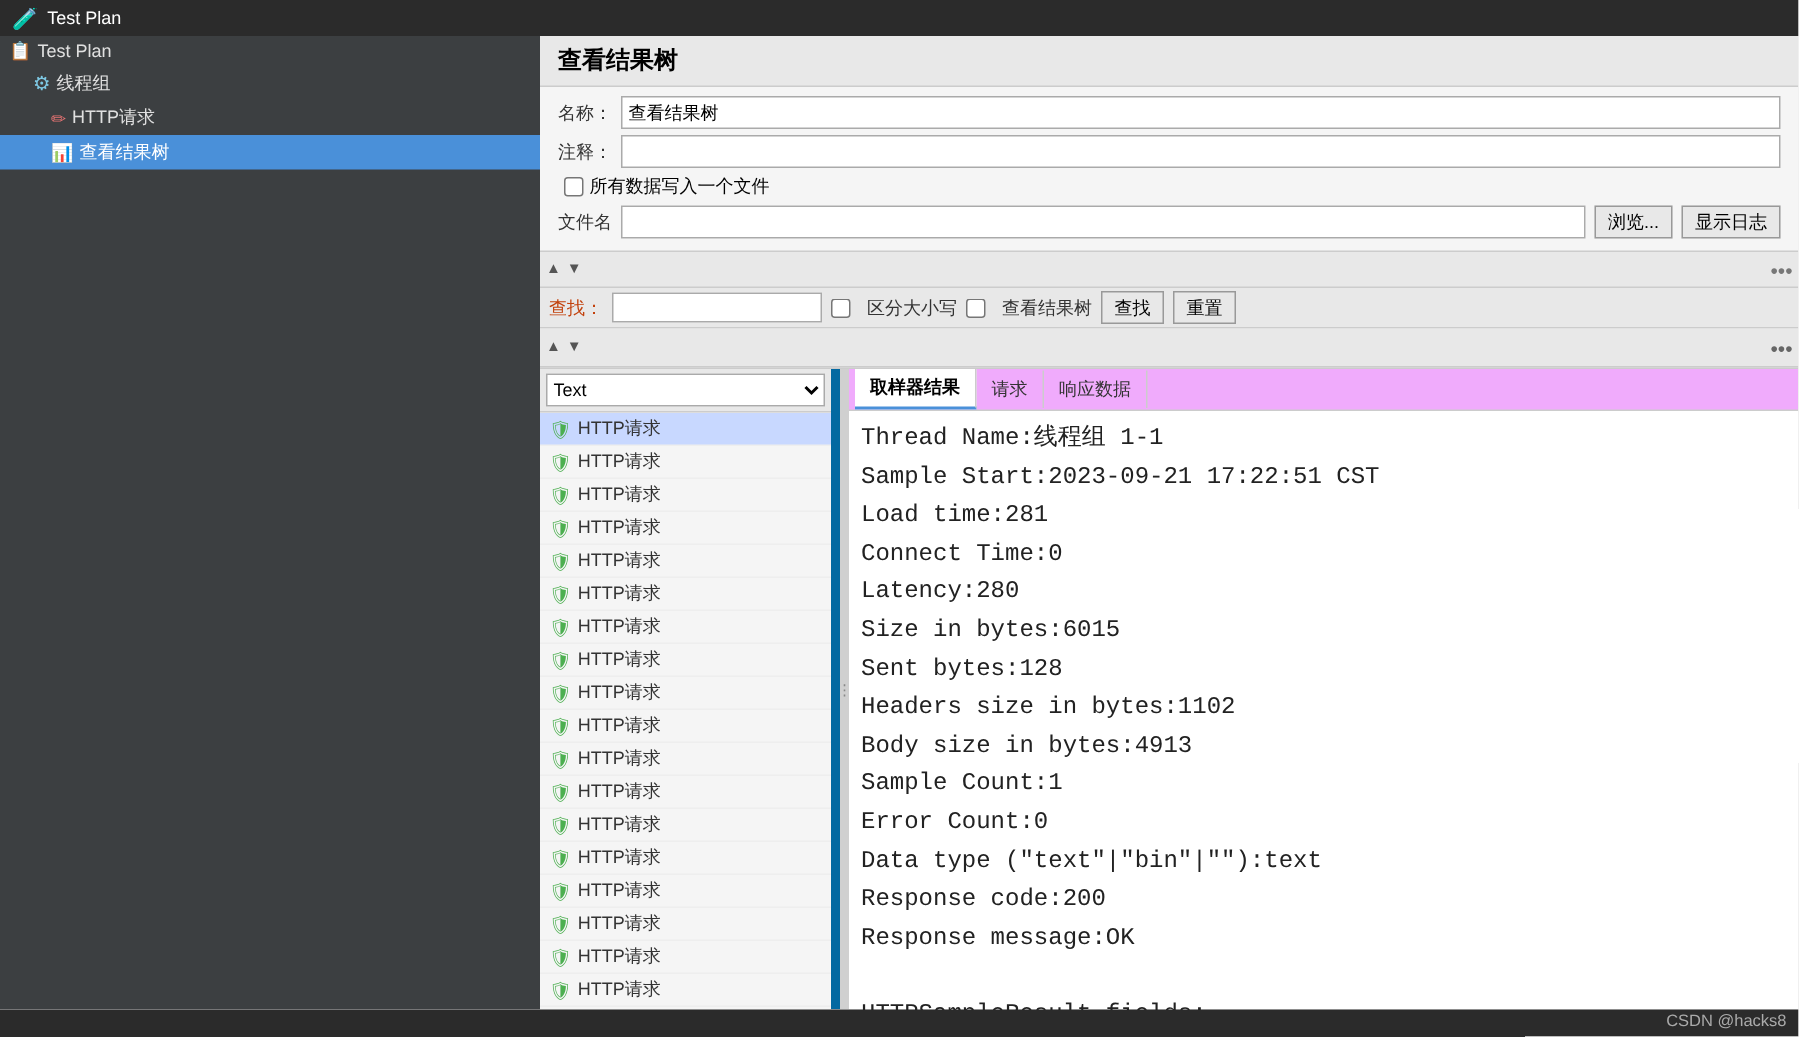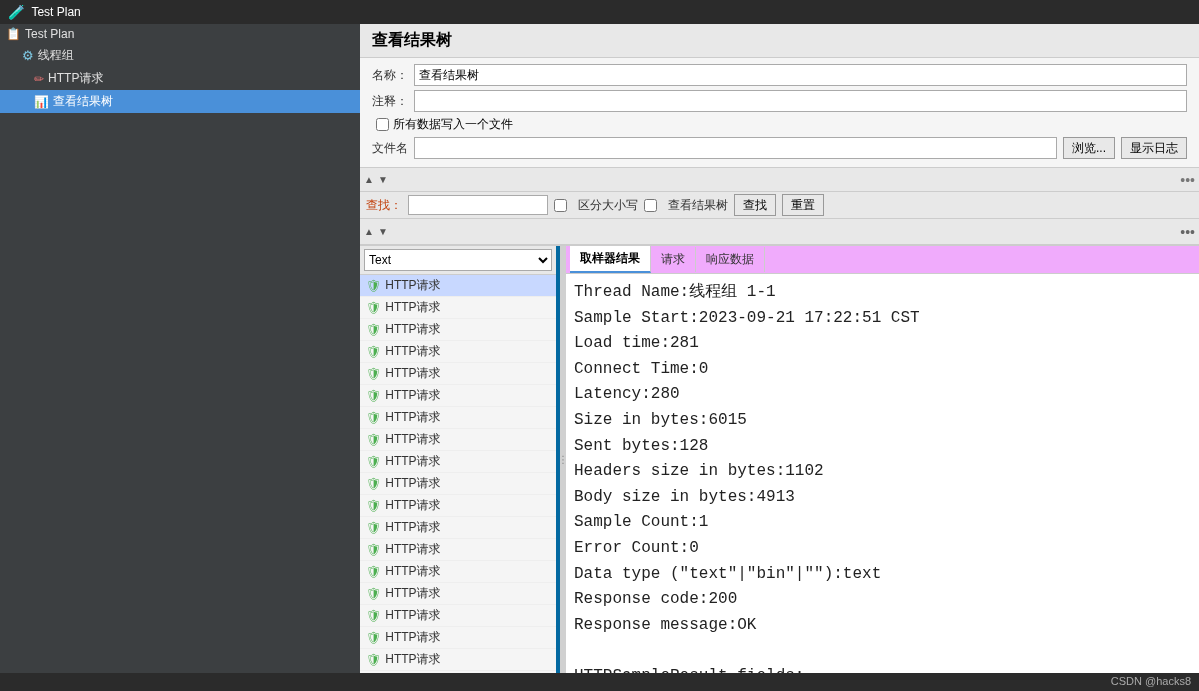--- a/index.html
+++ b/index.html
@@ -184,21 +184,21 @@
       flex: 1;
       overflow: hidden;
       border-top: 1px solid #ccc;
     }
 
     
     .left-panel {
       width: 200px;
       display: flex;
       flex-direction: column;
-      border-right: 4px solid #0369a1;
+      border-right: 6px solid #0369a1;
       background: #f5f5f5;
       flex-shrink: 0;
     }
 
     .dropdown-row {
       display: flex;
       align-items: center;
       padding: 3px 4px;
       border-bottom: 1px solid #ccc;
       background: #e8e8e8;

